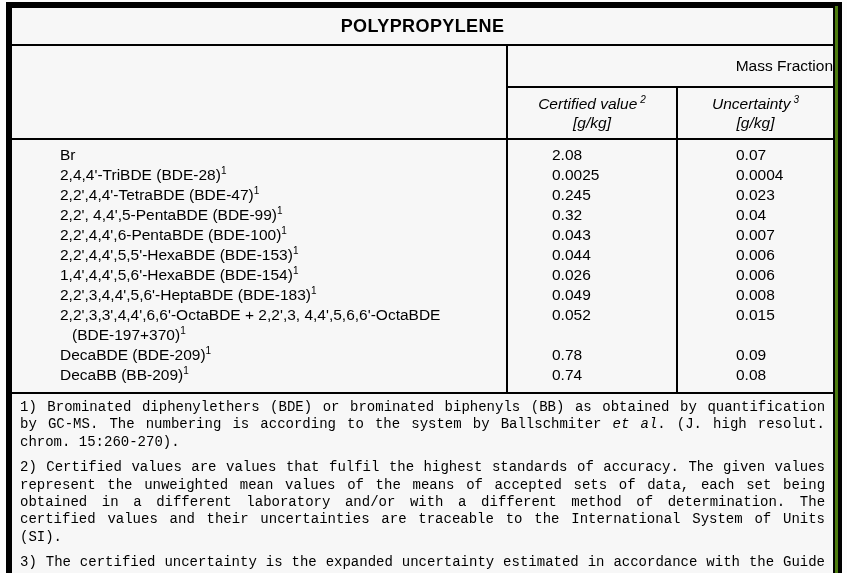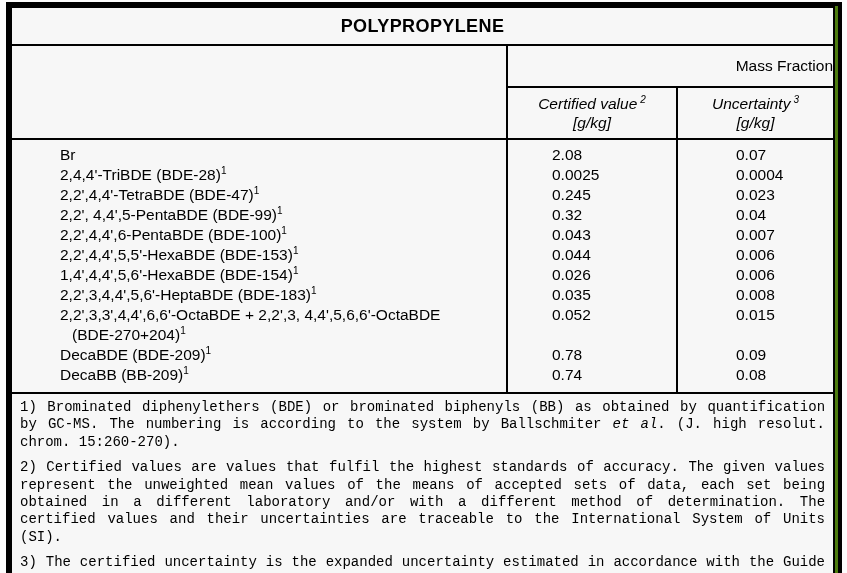--- a/index.html
+++ b/index.html
@@ -157,30 +157,30 @@
       <td class="val">0.044</td>
       <td class="val u">0.006</td>
     </tr>
     <tr>
       <td class="name"><span>1,4',4,4',5,6'-HexaBDE (BDE-154)</span><sup>1</sup></td>
       <td class="val">0.026</td>
       <td class="val u">0.006</td>
     </tr>
     <tr>
       <td class="name"><span>2,2',3,4,4',5,6'-HeptaBDE (BDE-183)</span><sup>1</sup></td>
-      <td class="val">0.035</td>
+      <td class="val">0.049</td>
       <td class="val u">0.008</td>
     </tr>
     <tr>
       <td class="name"><span>2,2',3,3',4,4',6,6'-OctaBDE + 2,2',3, 4,4',5,6,6'-OctaBDE</span><sup></sup></td>
       <td class="val">0.052</td>
       <td class="val u">0.015</td>
     </tr>
     <tr>
-      <td class="name indent"><span>(BDE-270+204)</span><sup>1</sup></td>
+      <td class="name indent"><span>(BDE-197+370)</span><sup>1</sup></td>
       <td class="val"></td>
       <td class="val u"></td>
     </tr>
     <tr>
       <td class="name"><span>DecaBDE (BDE-209)</span><sup>1</sup></td>
       <td class="val">0.78</td>
       <td class="val u">0.09</td>
     </tr>
     <tr class="last-data">
       <td class="name"><span>DecaBB (BB-209)</span><sup>1</sup></td>

